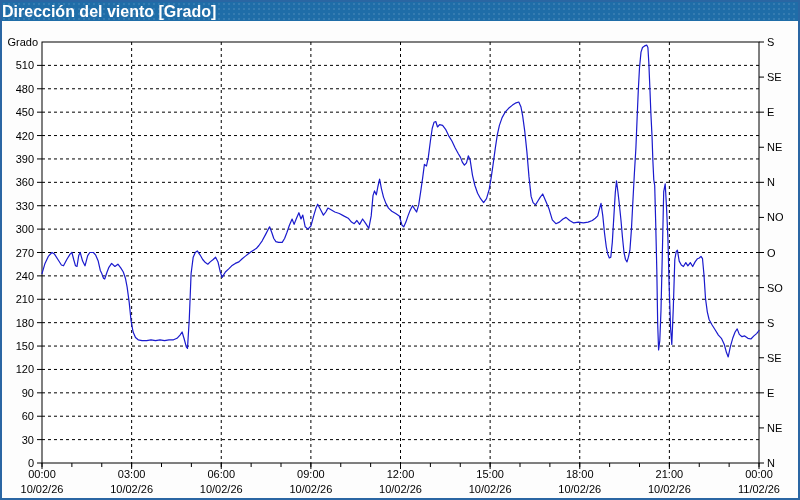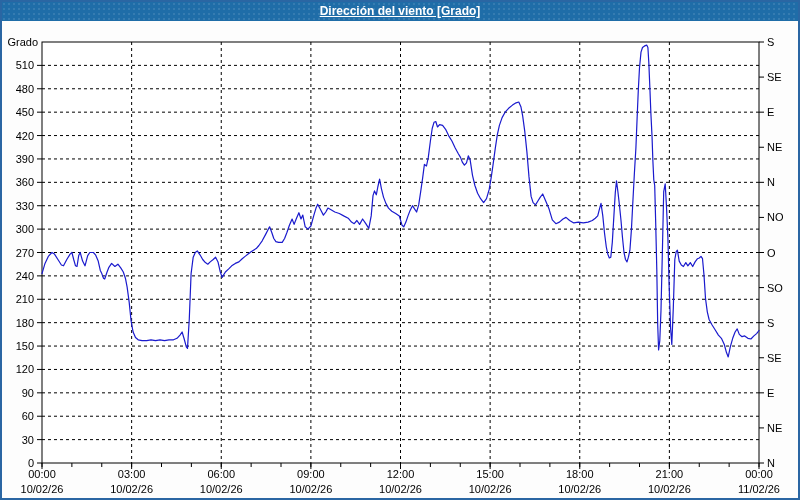--- a/index.html
+++ b/index.html
@@ -2,21 +2,21 @@
 <html><head>
 <meta charset="utf-8">
 <style>
   html,body{margin:0;padding:0;background:#ffffff;}
   body{width:800px;height:500px;font-family:"Liberation Sans",sans-serif;}
   .window{position:relative;width:800px;height:500px;box-sizing:border-box;
           border:2px solid #2a66a3;background:#fdfdfd;overflow:hidden;}
   .titlebar{position:absolute;top:0;left:0;right:0;height:19px;background:#1f6da8;
             background-image:radial-gradient(circle at 2px 2px, rgba(255,255,255,0.10) 1px, transparent 1px);
             background-size:5px 5px;
-            color:#ffffff;font-weight:bold;font-size:12px;line-height:19px;text-align:center;z-index:2;text-decoration:underline;}
+            color:#ffffff;font-weight:bold;font-size:16px;line-height:19px;text-align:left;z-index:2;}
   svg.chart{position:absolute;left:0;top:0;z-index:1;}
   svg.chart text{font-family:"Liberation Sans",sans-serif;font-size:11px;fill:#000000;}
 </style>
 </head>
 <body>
 
 <div class="window">
   <div class="titlebar">
     <span>Dirección del viento [Grado]</span>
   </div>

